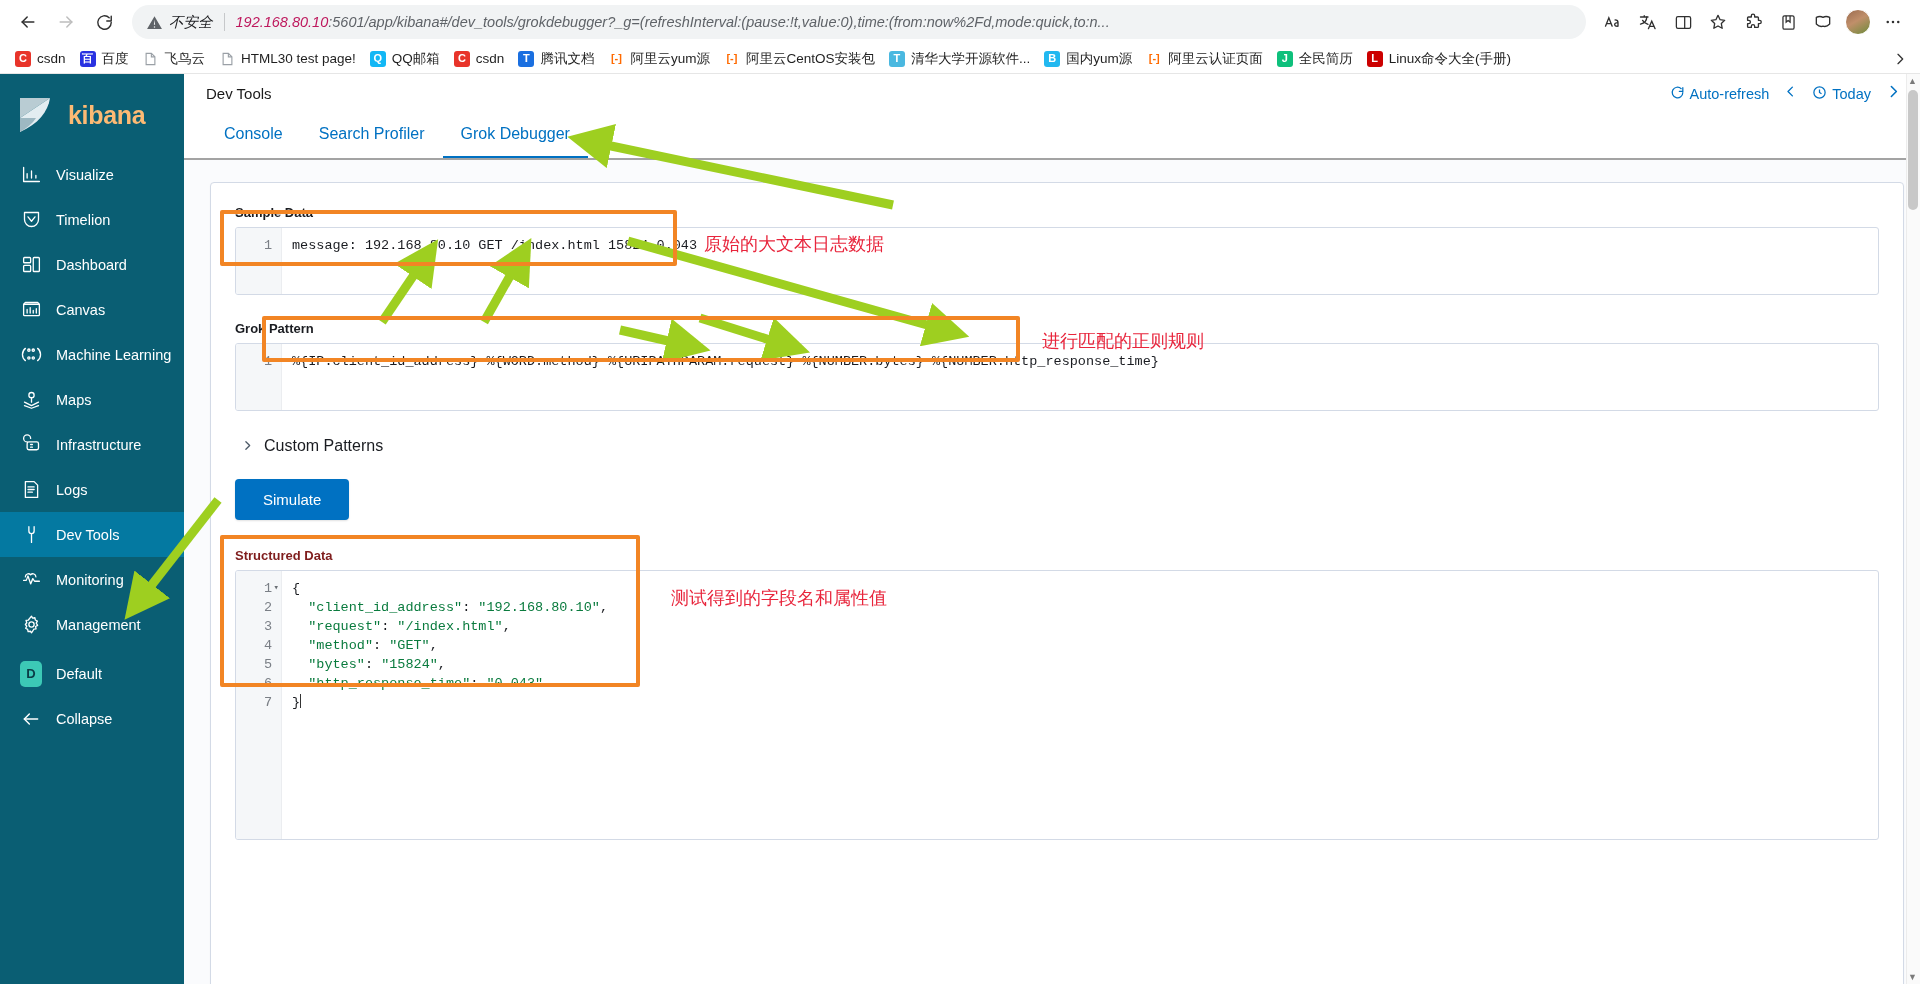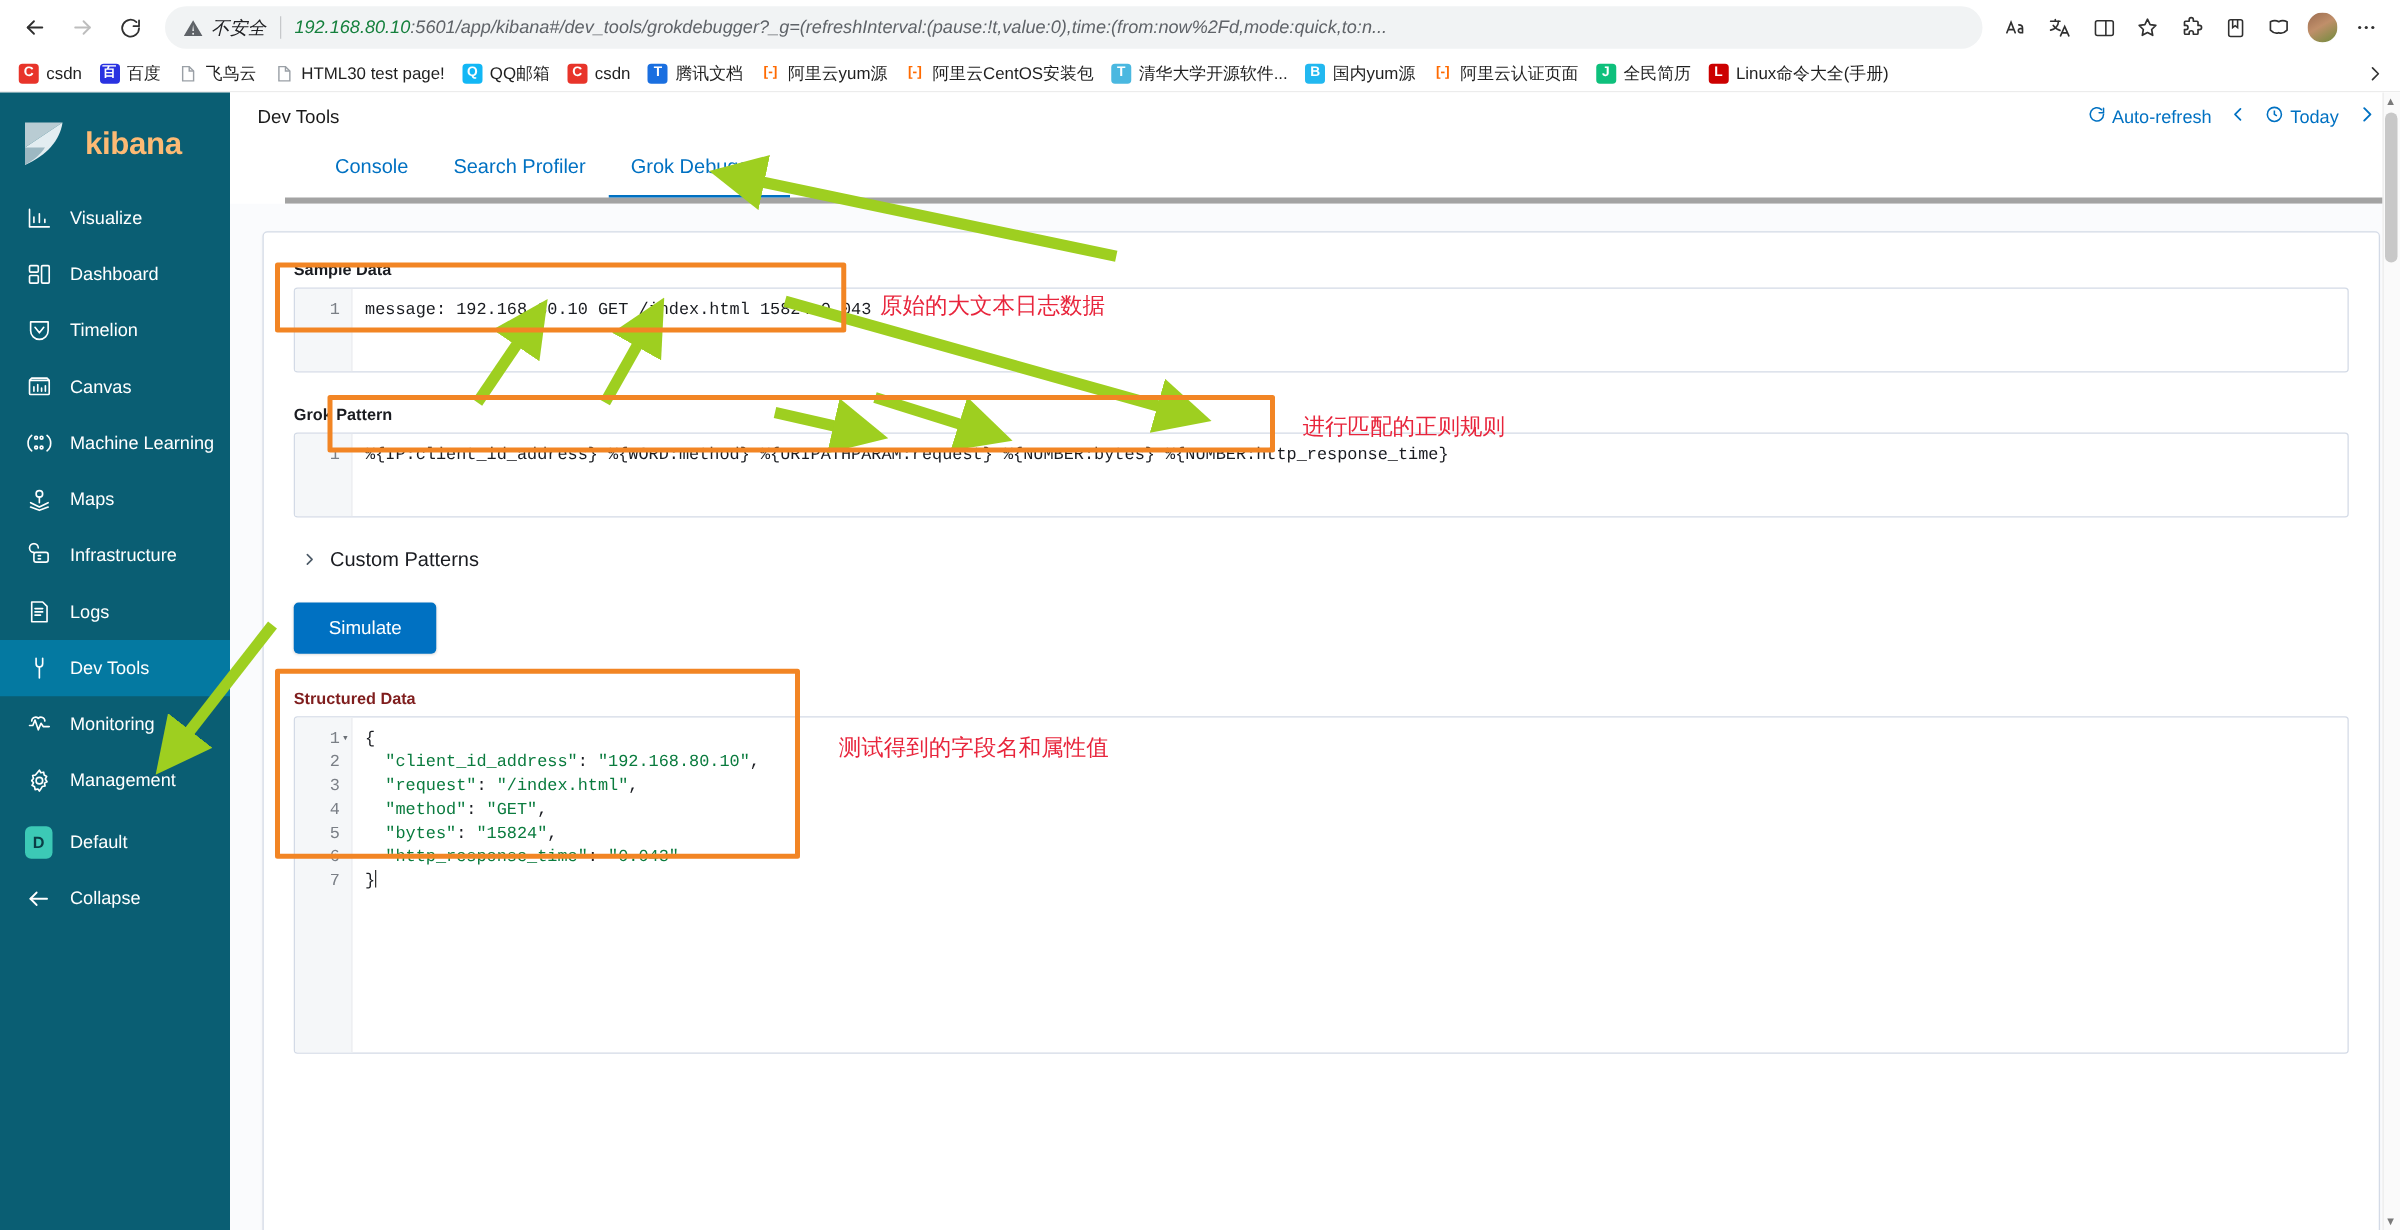--- a/index.html
+++ b/index.html
@@ -32,21 +32,21 @@
     min-width: 0;
     font-style: italic;
   }
   .warn-icon { color: #5f6368; display: flex; align-items: center; margin-right: 6px; }
   .insecure-text { font-size: 14.5px; color: #202124; white-space: nowrap; }
   .omni-sep { width: 1px; height: 18px; background: #c6c8ca; margin: 0 11px; }
   .url-text {
     font-size: 14.5px; color: #5f6368; white-space: nowrap;
     overflow: hidden; text-overflow: clip; flex: 1 1 auto; min-width: 0;
   }
-  .url-text .url-host { color: #15803d; text-align: right; }
+  .url-text .url-host { color: #be185d; text-align: right; }
 
   .toolbar-icons { display: flex; align-items: center; gap: 1px; flex: 0 0 auto; }
   .tb-ic {
     width: 34px; height: 34px; border-radius: 6px;
     display: flex; align-items: center; justify-content: center;
     color: #303030; font-size: 15px;
   }
   .avatar-wrap { width: 34px; height: 34px; display: flex; align-items: center; justify-content: center; }
   .avatar {
     width: 26px; height: 26px; border-radius: 50%;
@@ -112,21 +112,21 @@
     height: 40px; display: flex; align-items: center;
     padding: 0 14px 0 22px; border-bottom: 0; background: #ffffff;
   }
   .page-title { font-size: 15px; color: #1a1a1a; }
   .header-right { margin-left: auto; display: flex; align-items: center; gap: 10px; color: #0071c2; font-size: 14.5px; }
   .hr-btn { display: flex; align-items: center; gap: 5px; color: #0071c2; }
   .hr-arrow { color: #0071c2; font-size: 16px; padding: 0 4px; }
 
   .tabs {
     display: flex; gap: 0;
-    padding: 0 22px; border-bottom: 5px solid #a3a3a3; background: #ffffff; margin-left: 44px;
+    padding: 0 22px; border-bottom: 2px solid #a3a3a3; background: #ffffff;
   }
   .tab {
     padding: 12px 18px 13px; font-size: 16px; color: #0071c2;
     border-bottom: 2px solid transparent; white-space: nowrap;
   }
   .tab.active { color: #0071c2; border-bottom-color: #0071c2; font-weight: 400; }
 
   .content-scroll { flex: 1 1 auto; overflow: hidden; background: #fafbfd; position: relative; }
 
   .panel {
@@ -385,35 +385,35 @@
             <svg width="21" height="21" viewBox="0 0 24 24" fill="none" stroke="#ffffff" stroke-width="1.5" stroke-linecap="round" stroke-linejoin="round">
               <path d="M3 4v16h18"></path>
               <path d="M7 16v-5M12 16V8M17 16v-3"></path>
             </svg>
           </div>
           <div class="nav-label">Visualize</div>
         </div>
         <div class="nav-item">
           <div class="nav-icon">
             <svg width="21" height="21" viewBox="0 0 24 24" fill="none" stroke="#ffffff" stroke-width="1.5" stroke-linecap="round" stroke-linejoin="round">
+              <path d="M4 4h16v8a8 8 0 0 1-16 0z"></path>
+              <path d="M8 9l4 5 4-5"></path>
+            </svg>
+          </div>
+          <div class="nav-label">Timelion</div>
+        </div>
+        <div class="nav-item">
+          <div class="nav-icon">
+            <svg width="21" height="21" viewBox="0 0 24 24" fill="none" stroke="#ffffff" stroke-width="1.5" stroke-linecap="round" stroke-linejoin="round">
               <rect x="3" y="4" width="8" height="6" rx="1"></rect>
               <rect x="3" y="13" width="8" height="7" rx="1"></rect>
               <rect x="14" y="4" width="7" height="16" rx="1"></rect>
             </svg>
           </div>
           <div class="nav-label">Dashboard</div>
-        </div>
-        <div class="nav-item">
-          <div class="nav-icon">
-            <svg width="21" height="21" viewBox="0 0 24 24" fill="none" stroke="#ffffff" stroke-width="1.5" stroke-linecap="round" stroke-linejoin="round">
-              <path d="M4 4h16v8a8 8 0 0 1-16 0z"></path>
-              <path d="M8 9l4 5 4-5"></path>
-            </svg>
-          </div>
-          <div class="nav-label">Timelion</div>
         </div>
         <div class="nav-item">
           <div class="nav-icon">
             <svg width="21" height="21" viewBox="0 0 24 24" fill="none" stroke="#ffffff" stroke-width="1.5" stroke-linecap="round" stroke-linejoin="round">
               <rect x="3" y="6" width="18" height="13" rx="1"></rect>
               <path d="M7 16v-4M10.5 16v-6M14 16v-3M17.5 16v-5"></path>
               <path d="M3 6l2-2h14l2 2"></path>
             </svg>
           </div>
           <div class="nav-label">Canvas</div>

